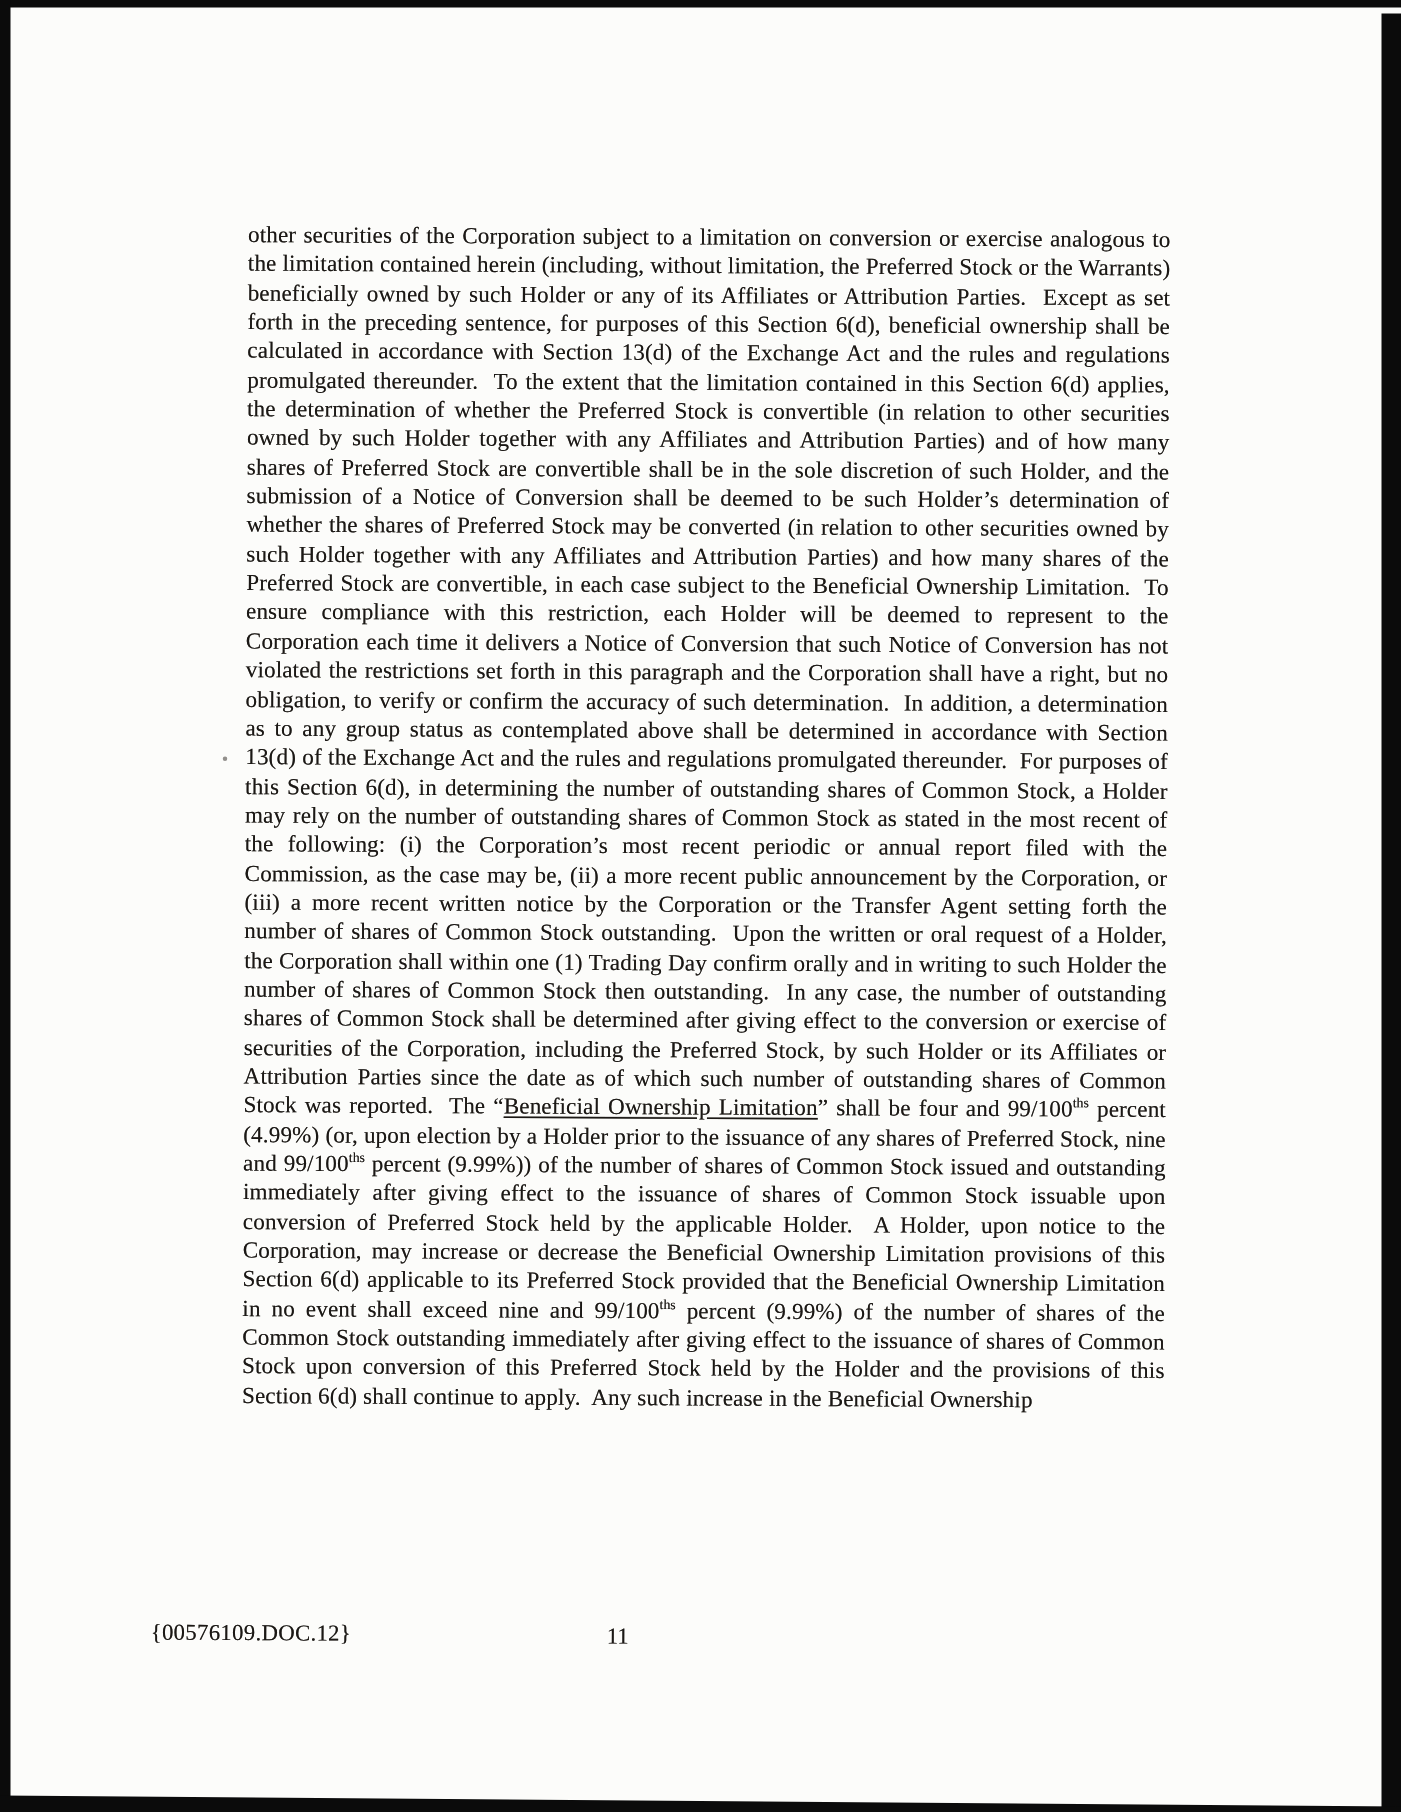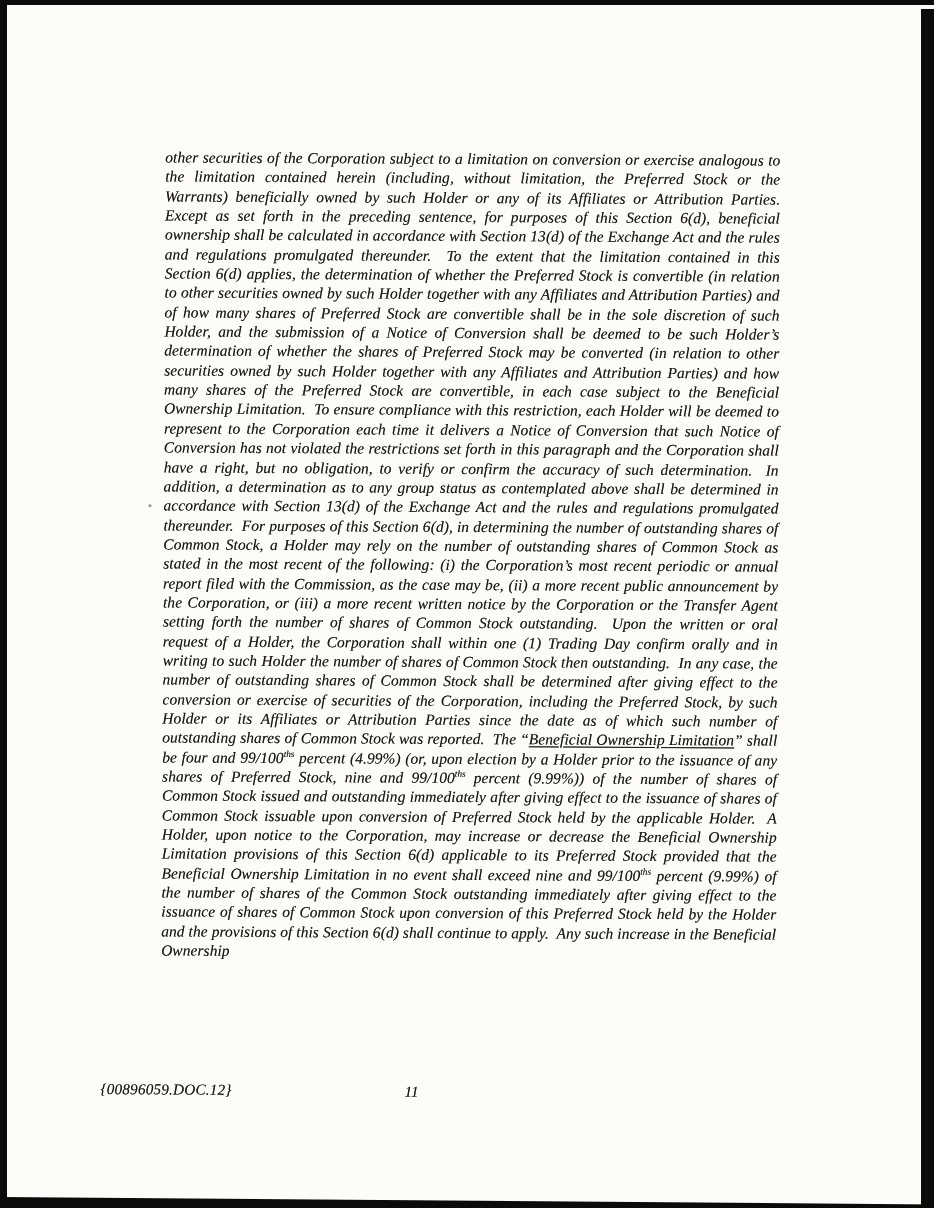--- a/index.html
+++ b/index.html
@@ -11,21 +11,20 @@
     width: 934px;
     height: 1208px;
     position: relative;
     overflow: hidden;
     font-family: "Liberation Serif", "DejaVu Serif", serif;
   }
   .scan-page {
     position: absolute;
     inset: 0;
     background: #fcfcfa;
-    font-style: italic;
   }
   
   .edge { position: absolute; background: #0b0b0b; }
   .edge-top    { left: 0; top: 0; width: 934px; height: 5px; }
   .edge-left   { left: 0; top: 0; width: 7px; height: 1208px; }
   .edge-right  { left: 921px; top: 9px; width: 13px; height: 1199px; }
   .edge-bottom {
     left: -8px; top: 1197px; width: 965px; height: 14px;
     transform: rotate(0.45deg);
     transform-origin: left top;
@@ -90,21 +89,21 @@
 </head>
 <body>
 
 <div class="scan-page">
 
   <div class="content">
     <div class="body-text"><span>other securities of the Corporation subject to a limitation on conversion or exercise analogous to the limitation contained herein (including, without limitation, the Preferred Stock or the Warrants) beneficially owned by such Holder or any of its Affiliates or Attribution Parties.  Except as set forth in the preceding sentence, for purposes of this Section 6(d), beneficial ownership shall be calculated in accordance with Section 13(d) of the Exchange Act and the rules and regulations promulgated thereunder.  To the extent that the limitation contained in this Section 6(d) applies, the determination of whether the Preferred Stock is convertible (in relation to other securities owned by such Holder together with any Affiliates and Attribution Parties) and of how many shares of Preferred Stock are convertible shall be in the sole discretion of such Holder, and the submission of a Notice of Conversion shall be deemed to be such Holder’s determination of whether the shares of Preferred Stock may be converted (in relation to other securities owned by such Holder together with any Affiliates and Attribution Parties) and how many shares of the Preferred Stock are convertible, in each case subject to the Beneficial Ownership Limitation.  To ensure compliance with this restriction, each Holder will be deemed to represent to the Corporation each time it delivers a Notice of Conversion that such Notice of Conversion has not violated the restrictions set forth in this paragraph and the Corporation shall have a right, but no obligation, to verify or confirm the accuracy of such determination.  In addition, a determination as to any group status as contemplated above shall be determined in accordance with Section 13(d) of the Exchange Act and the rules and regulations promulgated thereunder.  For purposes of this Section 6(d), in determining the number of outstanding shares of Common Stock, a Holder may rely on the number of outstanding shares of Common Stock as stated in the most recent of the following: (i) the Corporation’s most recent periodic or annual report filed with the Commission, as the case may be, (ii) a more recent public announcement by the Corporation, or (iii) a more recent written notice by the Corporation or the Transfer Agent setting forth the number of shares of Common Stock outstanding.  Upon the written or oral request of a Holder, the Corporation shall within one (1) Trading Day confirm orally and in writing to such Holder the number of shares of Common Stock then outstanding.  In any case, the number of outstanding shares of Common Stock shall be determined after giving effect to the conversion or exercise of securities of the Corporation, including the Preferred Stock, by such Holder or its Affiliates or Attribution Parties since the date as of which such number of outstanding shares of Common Stock was reported.  The “</span><span class="seg-underline">Beneficial Ownership Limitation</span><span>” shall be four and 99/100</span><sup>ths</sup><span> percent (4.99%) (or, upon election by a Holder prior to the issuance of any shares of Preferred Stock, nine and 99/100</span><sup>ths</sup><span> percent (9.99%)) of the number of shares of Common Stock issued and outstanding immediately after giving effect to the issuance of shares of Common Stock issuable upon conversion of Preferred Stock held by the applicable Holder.  A Holder, upon notice to the Corporation, may increase or decrease the Beneficial Ownership Limitation provisions of this Section 6(d) applicable to its Preferred Stock provided that the Beneficial Ownership Limitation in no event shall exceed nine and 99/100</span><sup>ths</sup><span> percent (9.99%) of the number of shares of the Common Stock outstanding immediately after giving effect to the issuance of shares of Common Stock upon conversion of this Preferred Stock held by the Holder and the provisions of this Section 6(d) shall continue to apply.  Any such increase in the Beneficial Ownership</span></div>
 
     <div class="speck"></div>
 
-    <div class="footer-docref">{00896059.DOC.12}</div>
+    <div class="footer-docref">{00576109.DOC.12}</div>
 
     <div class="footer-page">11</div>
   </div>
 
   <div class="edge edge-top"></div>
   <div class="edge edge-left"></div>
   <div class="edge edge-right"></div>
   <div class="edge edge-bottom"></div>
 
 </div>

